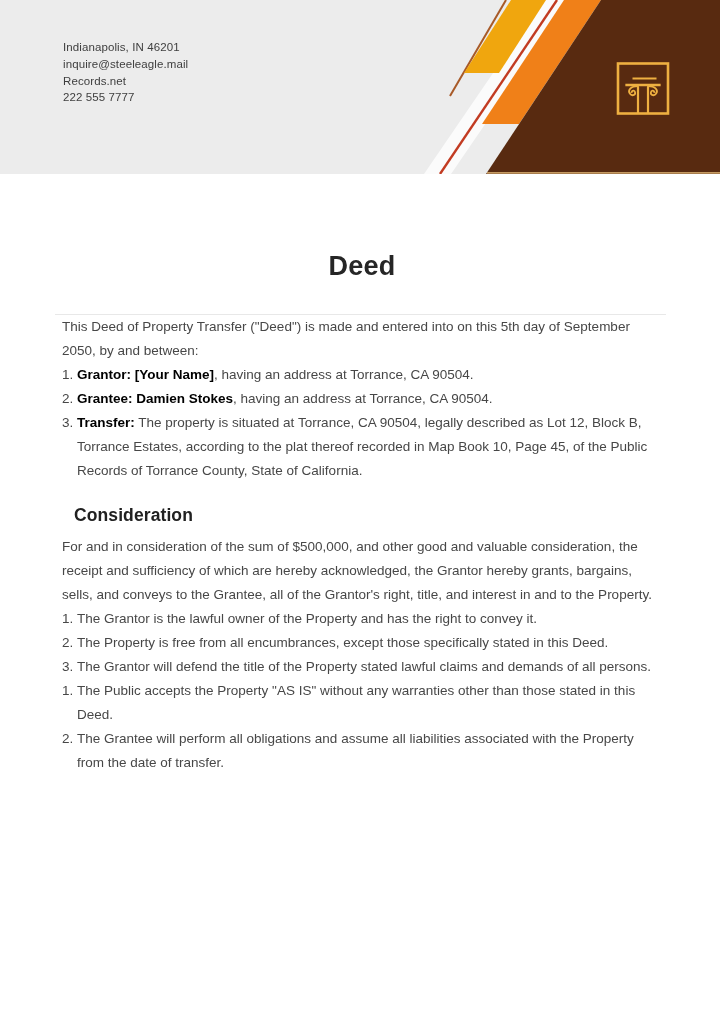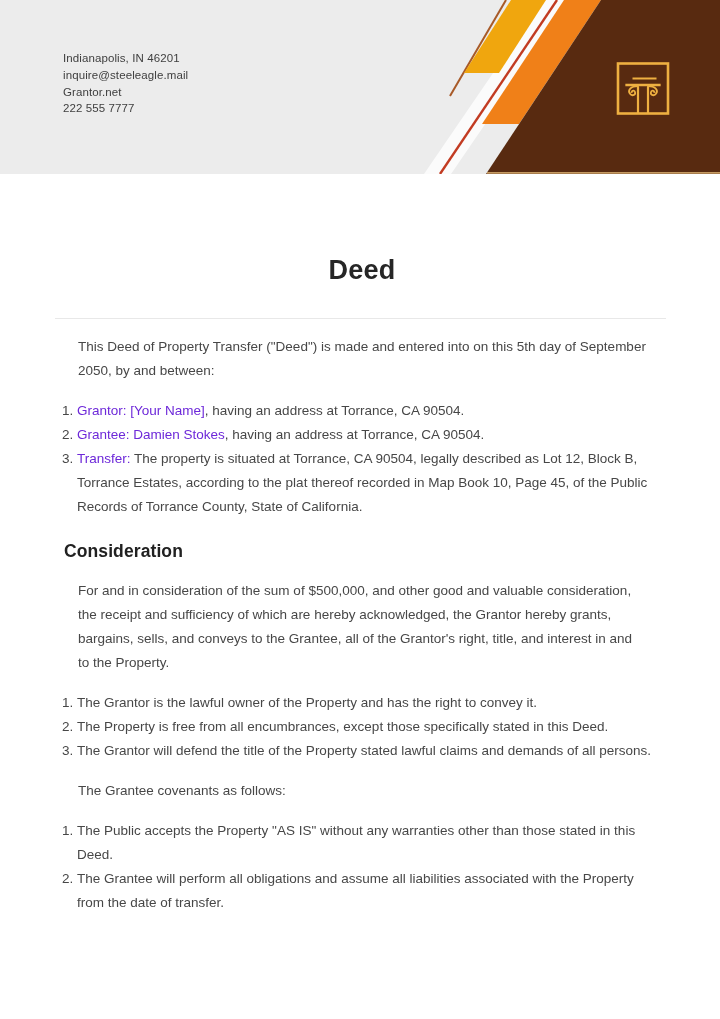--- a/index.html
+++ b/index.html
@@ -11,64 +11,64 @@
     background: #ffffff;
     overflow: hidden;
     font-family: "Liberation Sans", sans-serif;
   }
   
   .letterhead { position: relative; width: 720px; height: 174px; }
   .letterhead svg { position: absolute; left: 0; top: 0; display: block; }
   .contact {
     position: absolute;
     left: 63px;
-    top: 50px;
+    top: 39px;
     font-size: 11.5px;
     line-height: 16.8px;
     font-weight: 500;
     color: #3e3e3e;
     letter-spacing: 0.1px;
   }
   
   .doc {
     padding: 0 58px 0 62px;
     color: #474747;
     font-size: 13.5px;
     line-height: 24px;
   }
   .doc-title {
-    margin: 0;
-    padding-top: 80px;
+    margin: 12px;
+    padding-top: 64px;
     text-align: center;
     font-size: 27px;
     line-height: 32px;
     font-weight: 600;
     color: #262626;
     letter-spacing: 0.2px;
   }
   .divider {
     height: 1px;
     background: #e8e8e8;
     margin: 32px -4px 0 -7px;
   }
   .intro-p { margin: 31px 0 0 0; }
-  p.body-p { margin: 16px; }
+  p.body-p { margin: 0; }
   .section-heading {
-    margin: 20px 0 8px 2px;
+    margin: 20px 0 8px 12px;
     font-size: 17.5px;
     line-height: 24px;
     font-weight: 700;
     color: #212121;
     letter-spacing: 0.1px;
   }
   .olist { margin: 0; }
   .li { display: flex; }
   .li .num { flex: none; width: 15px; }
   .li .txt { flex: 1; }
-  .b { font-weight: 400; color: #6d28d9; }
+  .b { font-weight: 700; color: #000000; }
 </style>
 </head>
 <body>
 
 <div class="page">
 
   <header class="letterhead">
     <svg width="720" height="174" viewBox="0 0 720 174">
       <rect x="0" y="0" width="720" height="174" fill="#ececec"></rect>
 
@@ -92,21 +92,21 @@
         <line x1="626.5" y1="85" x2="659.5" y2="85" stroke-width="2.3"></line>
         <line x1="638" y1="88" x2="638" y2="112.3" stroke-width="2.2"></line>
         <line x1="648" y1="88" x2="648" y2="112.3" stroke-width="2.2"></line>
         <path d="M638 86.2 C630.4 86.2 627.6 90.4 629.8 93.6 C631.7 96.4 635.6 95.4 635.1 92.4 C634.7 90.2 632.2 90.2 631.7 92" stroke-width="1.8"></path>
         <path d="M648 86.2 C655.6 86.2 658.4 90.4 656.2 93.6 C654.3 96.4 650.4 95.4 650.9 92.4 C651.3 90.2 653.8 90.2 654.3 92" stroke-width="1.8"></path>
       </g>
     </svg>
     <div class="contact">
       <div>Indianapolis, IN 46201</div>
       <div>inquire@steeleagle.mail</div>
-      <div>Grantor.net</div>
+      <div>Records.net</div>
       <div>222 555 7777</div>
     </div>
   </header>
 
   <main class="doc">
     <h1 class="doc-title">Deed</h1>
     <div class="divider"></div>
 
     <p class="intro-p body-p">This Deed of Property Transfer ("Deed") is made and entered into on this 5th day of September 2050, by and between:</p>
 
@@ -136,21 +136,20 @@
       <div class="li">
         <span class="num">2.</span>
         <span class="txt">The Property is free from all encumbrances, except those specifically stated in this Deed.</span>
       </div>
       <div class="li">
         <span class="num">3.</span>
         <span class="txt">The Grantor will defend the title of the Property stated lawful claims and demands of all persons.</span>
       </div>
     </div>
 
-    <p class="body-p">The Grantee covenants as follows:</p>
     <div class="olist">
       <div class="li">
         <span class="num">1.</span>
         <span class="txt">The Public accepts the Property "AS IS" without any warranties other than those stated in this Deed.</span>
       </div>
       <div class="li">
         <span class="num">2.</span>
         <span class="txt">The Grantee will perform all obligations and assume all liabilities associated with the Property from the date of transfer.</span>
       </div>
     </div>

